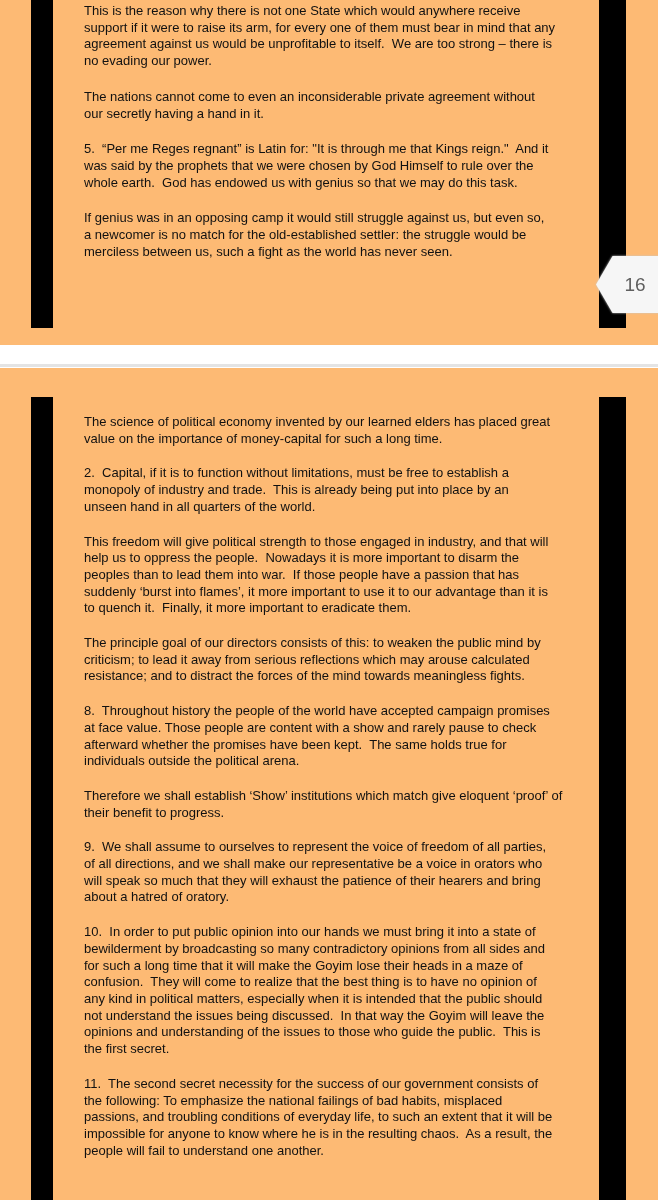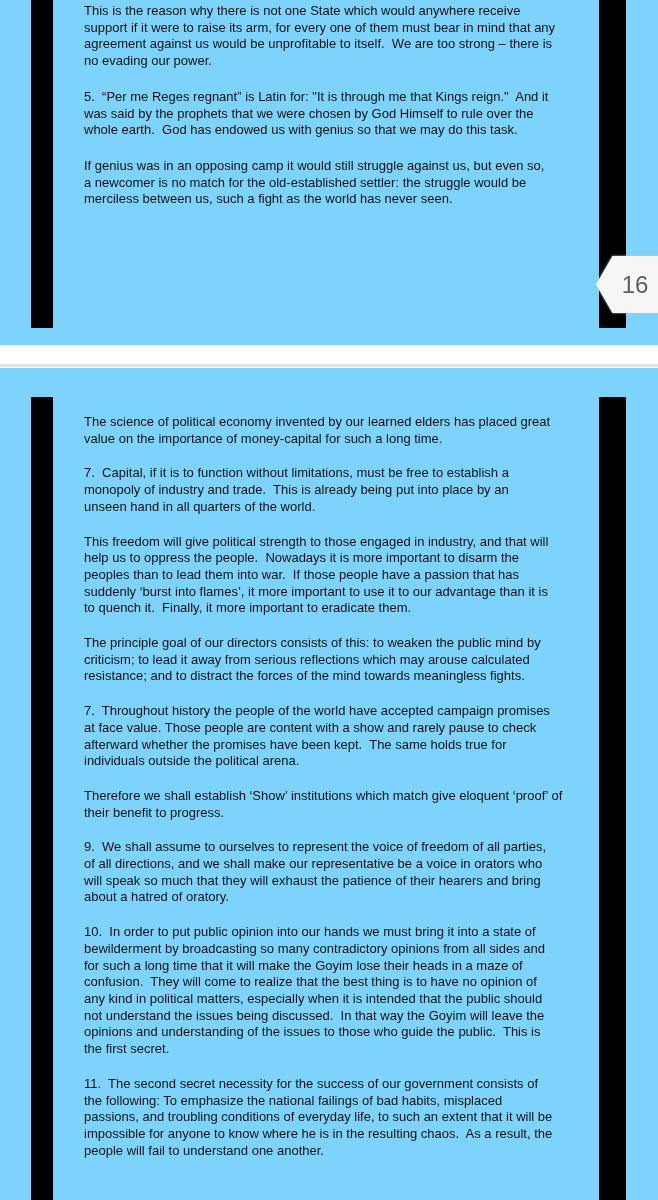--- a/index.html
+++ b/index.html
@@ -3,21 +3,21 @@
 <meta charset="utf-8">
 <style>
   html, body { margin: 0; padding: 0; }
   body {
     width: 658px; height: 1200px;
     position: relative;
     background: #ffffff;
     overflow: hidden;
     font-family: "Liberation Sans", sans-serif;
   }
-  .page { position: absolute; left: 0; width: 658px; background: #7dd3fc; }
+  .page { position: absolute; left: 0; width: 658px; background: #fdba74; }
   .margin-bar { position: absolute; width: 22px; background: #000000; }
   .margin-bar.left  { left: 31px; }
   .margin-bar.right { left: 599px; width: 27px; }
 
   .text-col {
     position: absolute;
     left: 84px;
     width: 512px;
     color: #111111;
     font-size: 13px;
@@ -53,66 +53,68 @@
     width: 72px; height: 57px;
     filter: drop-shadow(0 0 1px #c9c9c9);
   }
   .page-badge-inner {
     position: absolute; inset: 0;
     background: #f6f6f6;
     clip-path: polygon(0 50%, 23% 0, 100% 0, 100% 100%, 23% 100%);
     display: flex; align-items: center; justify-content: center;
   }
   .page-badge-label {
-    font-size: 24px;
+    font-size: 19px;
     color: #5f5f5f;
     padding-left: 6px;
     user-select: none;
   }
 </style>
 </head>
 <body>
 
 <div class="page page-top" style="top:0; height:345px;">
   <div class="margin-bar left" style="top:0; height:328px;"></div>
   <div class="margin-bar right" style="top:0; height:328px;"></div>
   <div class="text-col" style="top:3px;">
     <p>This is the reason why there is not one State which would anywhere receive
 support if it were to raise its arm, for every one of them must bear in mind that any
 agreement against us would be unprofitable to itself.  We are too strong – there is
 no evading our power.</p>
+    <p>The nations cannot come to even an inconsiderable private agreement without
+our secretly having a hand in it.</p>
     <p>5.  “Per me Reges regnant” is Latin for: "It is through me that Kings reign."  And it
 was said by the prophets that we were chosen by God Himself to rule over the
 whole earth.  God has endowed us with genius so that we may do this task.</p>
     <p>If genius was in an opposing camp it would still struggle against us, but even so,
 a newcomer is no match for the old-established settler: the struggle would be
 merciless between us, such a fight as the world has never seen.</p>
   </div>
 </div>
 
 <div class="page-divider"></div>
 
 <div class="page page-bottom" style="top:368px; height:832px;padding-left:40px;">
   <div class="margin-bar left" style="top:29px; height:803px;"></div>
   <div class="margin-bar right" style="top:29px; height:803px;"></div>
   <div class="text-col" style="top:46px;">
     <p>The science of political economy invented by our learned elders has placed great
 value on the importance of money-capital for such a long time.</p>
-    <p>7.  Capital, if it is to function without limitations, must be free to establish a
+    <p>2.  Capital, if it is to function without limitations, must be free to establish a
 monopoly of industry and trade.  This is already being put into place by an
 unseen hand in all quarters of the world.</p>
     <p>This freedom will give political strength to those engaged in industry, and that will
 help us to oppress the people.  Nowadays it is more important to disarm the
 peoples than to lead them into war.  If those people have a passion that has
 suddenly ‘burst into flames’, it more important to use it to our advantage than it is
 to quench it.  Finally, it more important to eradicate them.</p>
     <p>The principle goal of our directors consists of this: to weaken the public mind by
 criticism; to lead it away from serious reflections which may arouse calculated
 resistance; and to distract the forces of the mind towards meaningless fights.</p>
-    <p>7.  Throughout history the people of the world have accepted campaign promises
+    <p>8.  Throughout history the people of the world have accepted campaign promises
 at face value. Those people are content with a show and rarely pause to check
 afterward whether the promises have been kept.  The same holds true for
 individuals outside the political arena.</p>
     <p>Therefore we shall establish ‘Show’ institutions which match give eloquent ‘proof’ of
 their benefit to progress.</p>
     <p>9.  We shall assume to ourselves to represent the voice of freedom of all parties,
 of all directions, and we shall make our representative be a voice in orators who
 will speak so much that they will exhaust the patience of their hearers and bring
 about a hatred of oratory.</p>
     <p>10.  In order to put public opinion into our hands we must bring it into a state of

